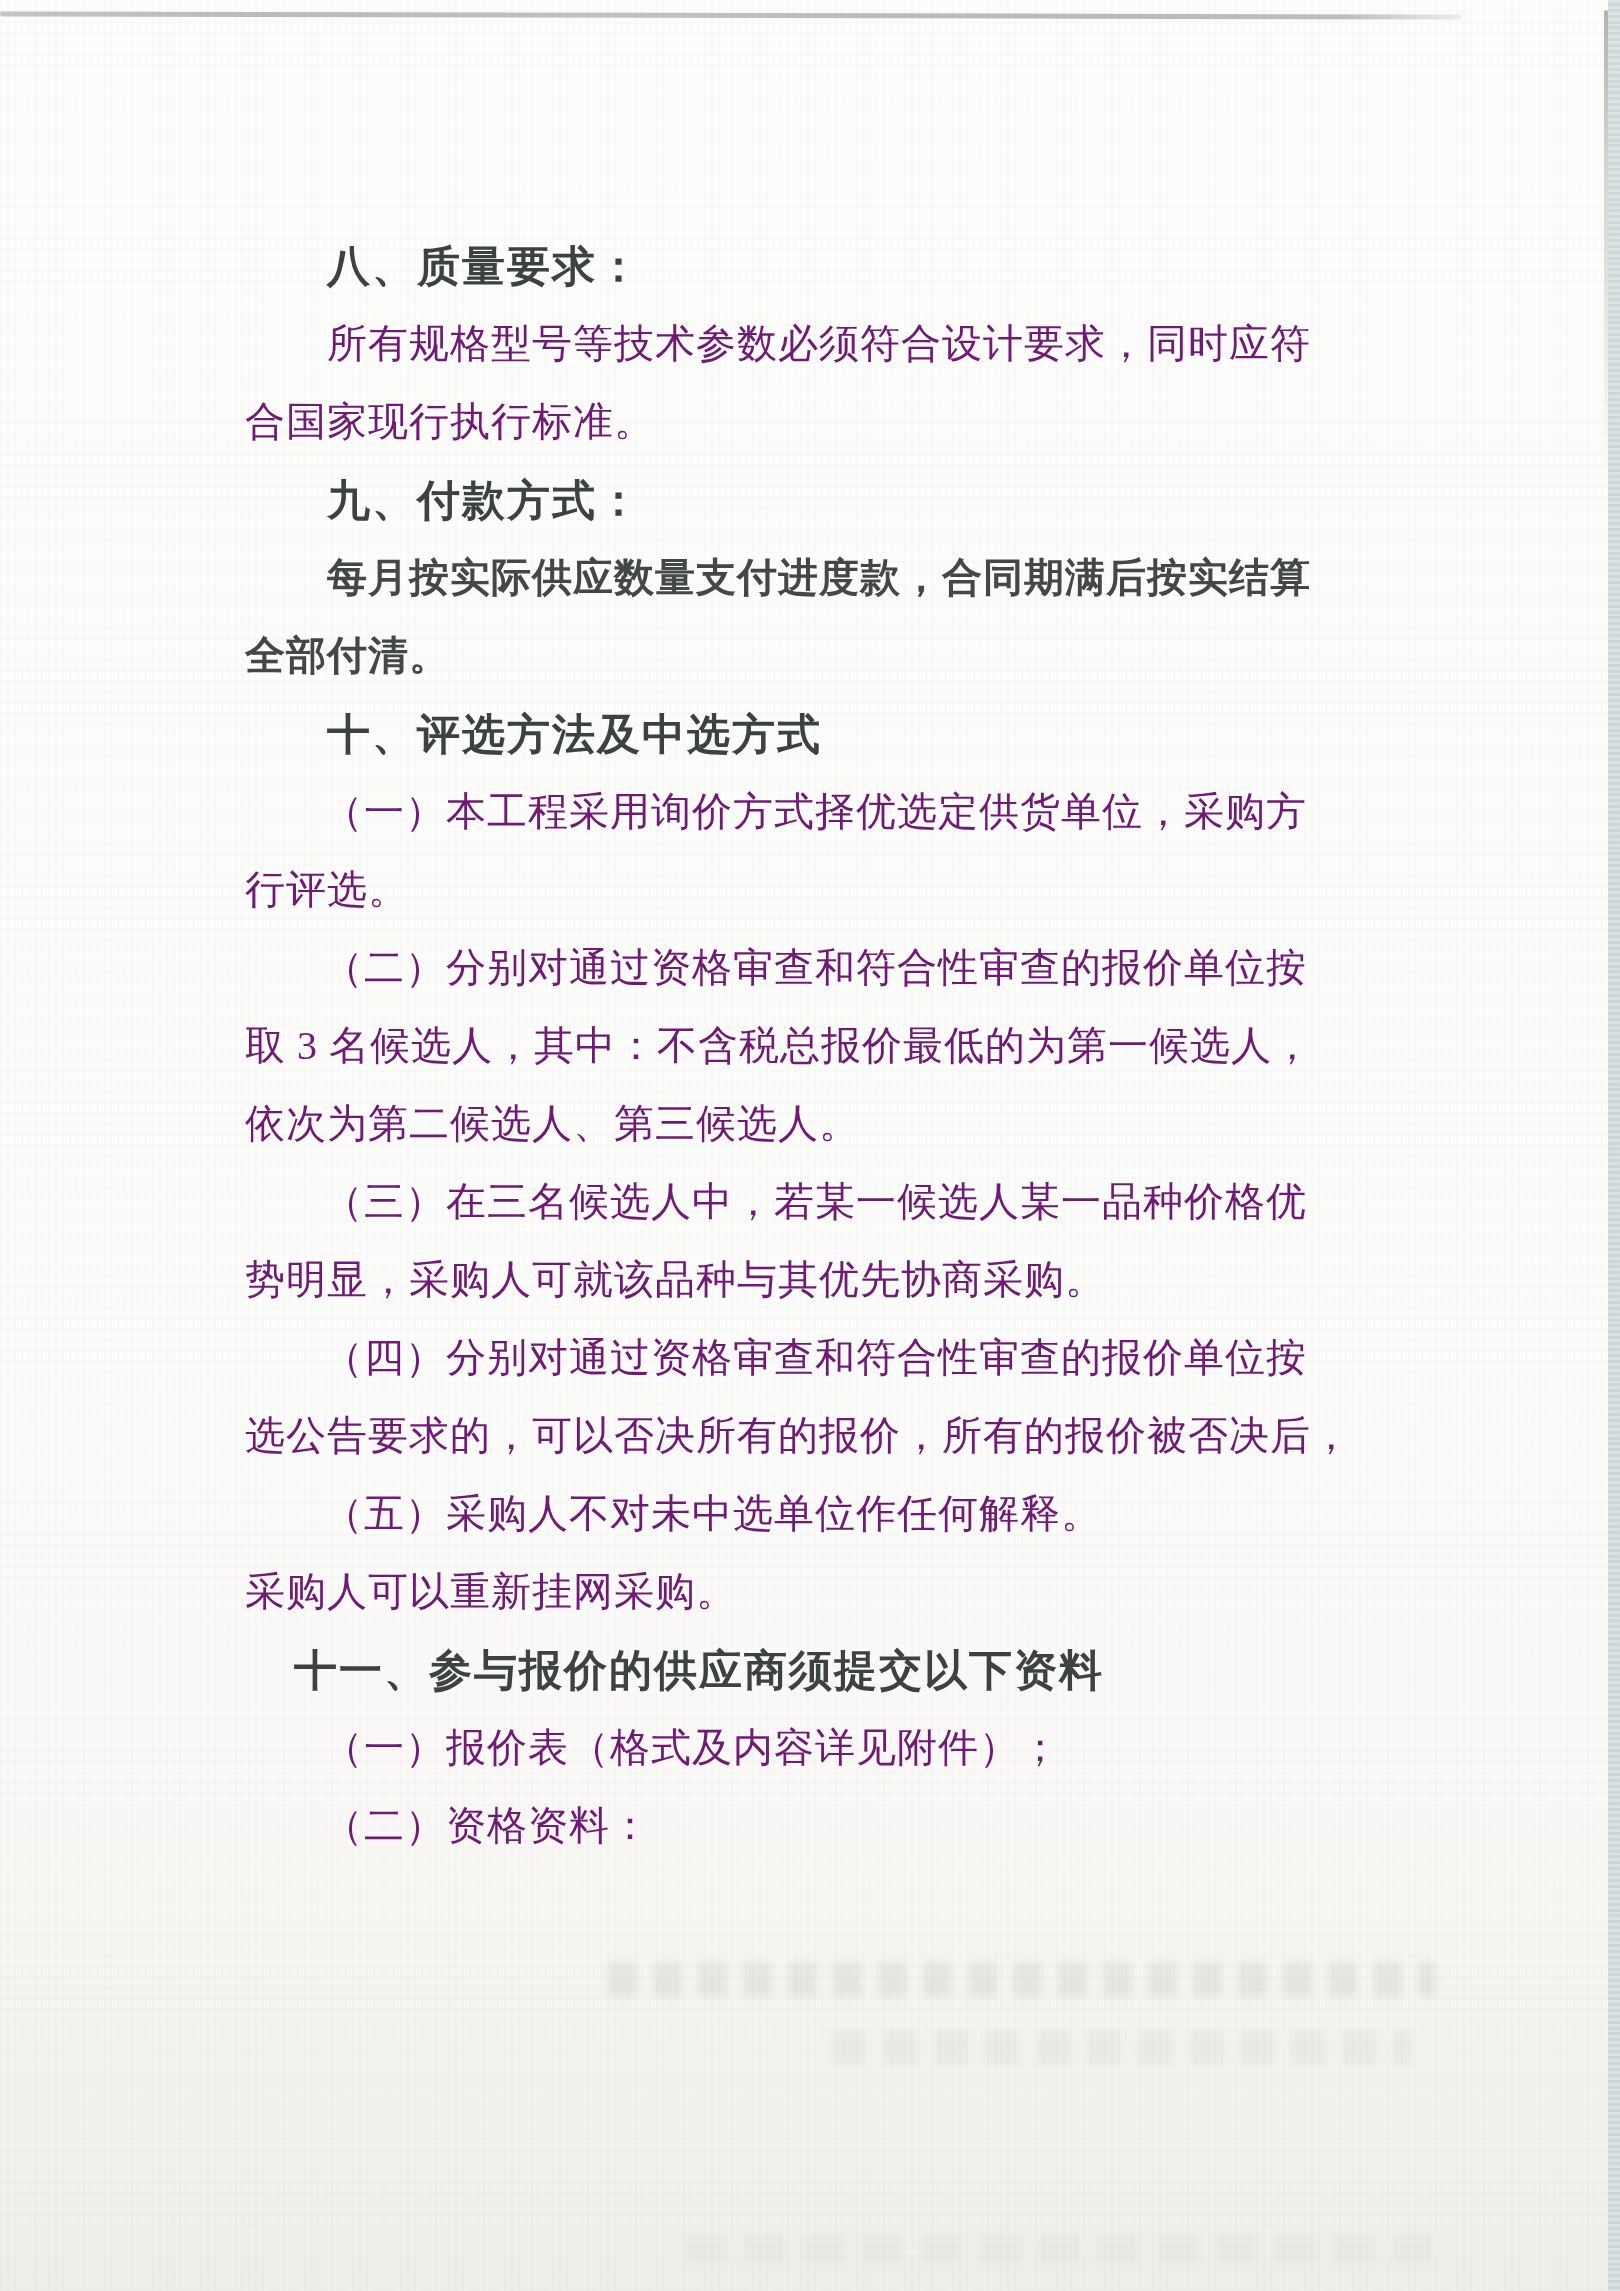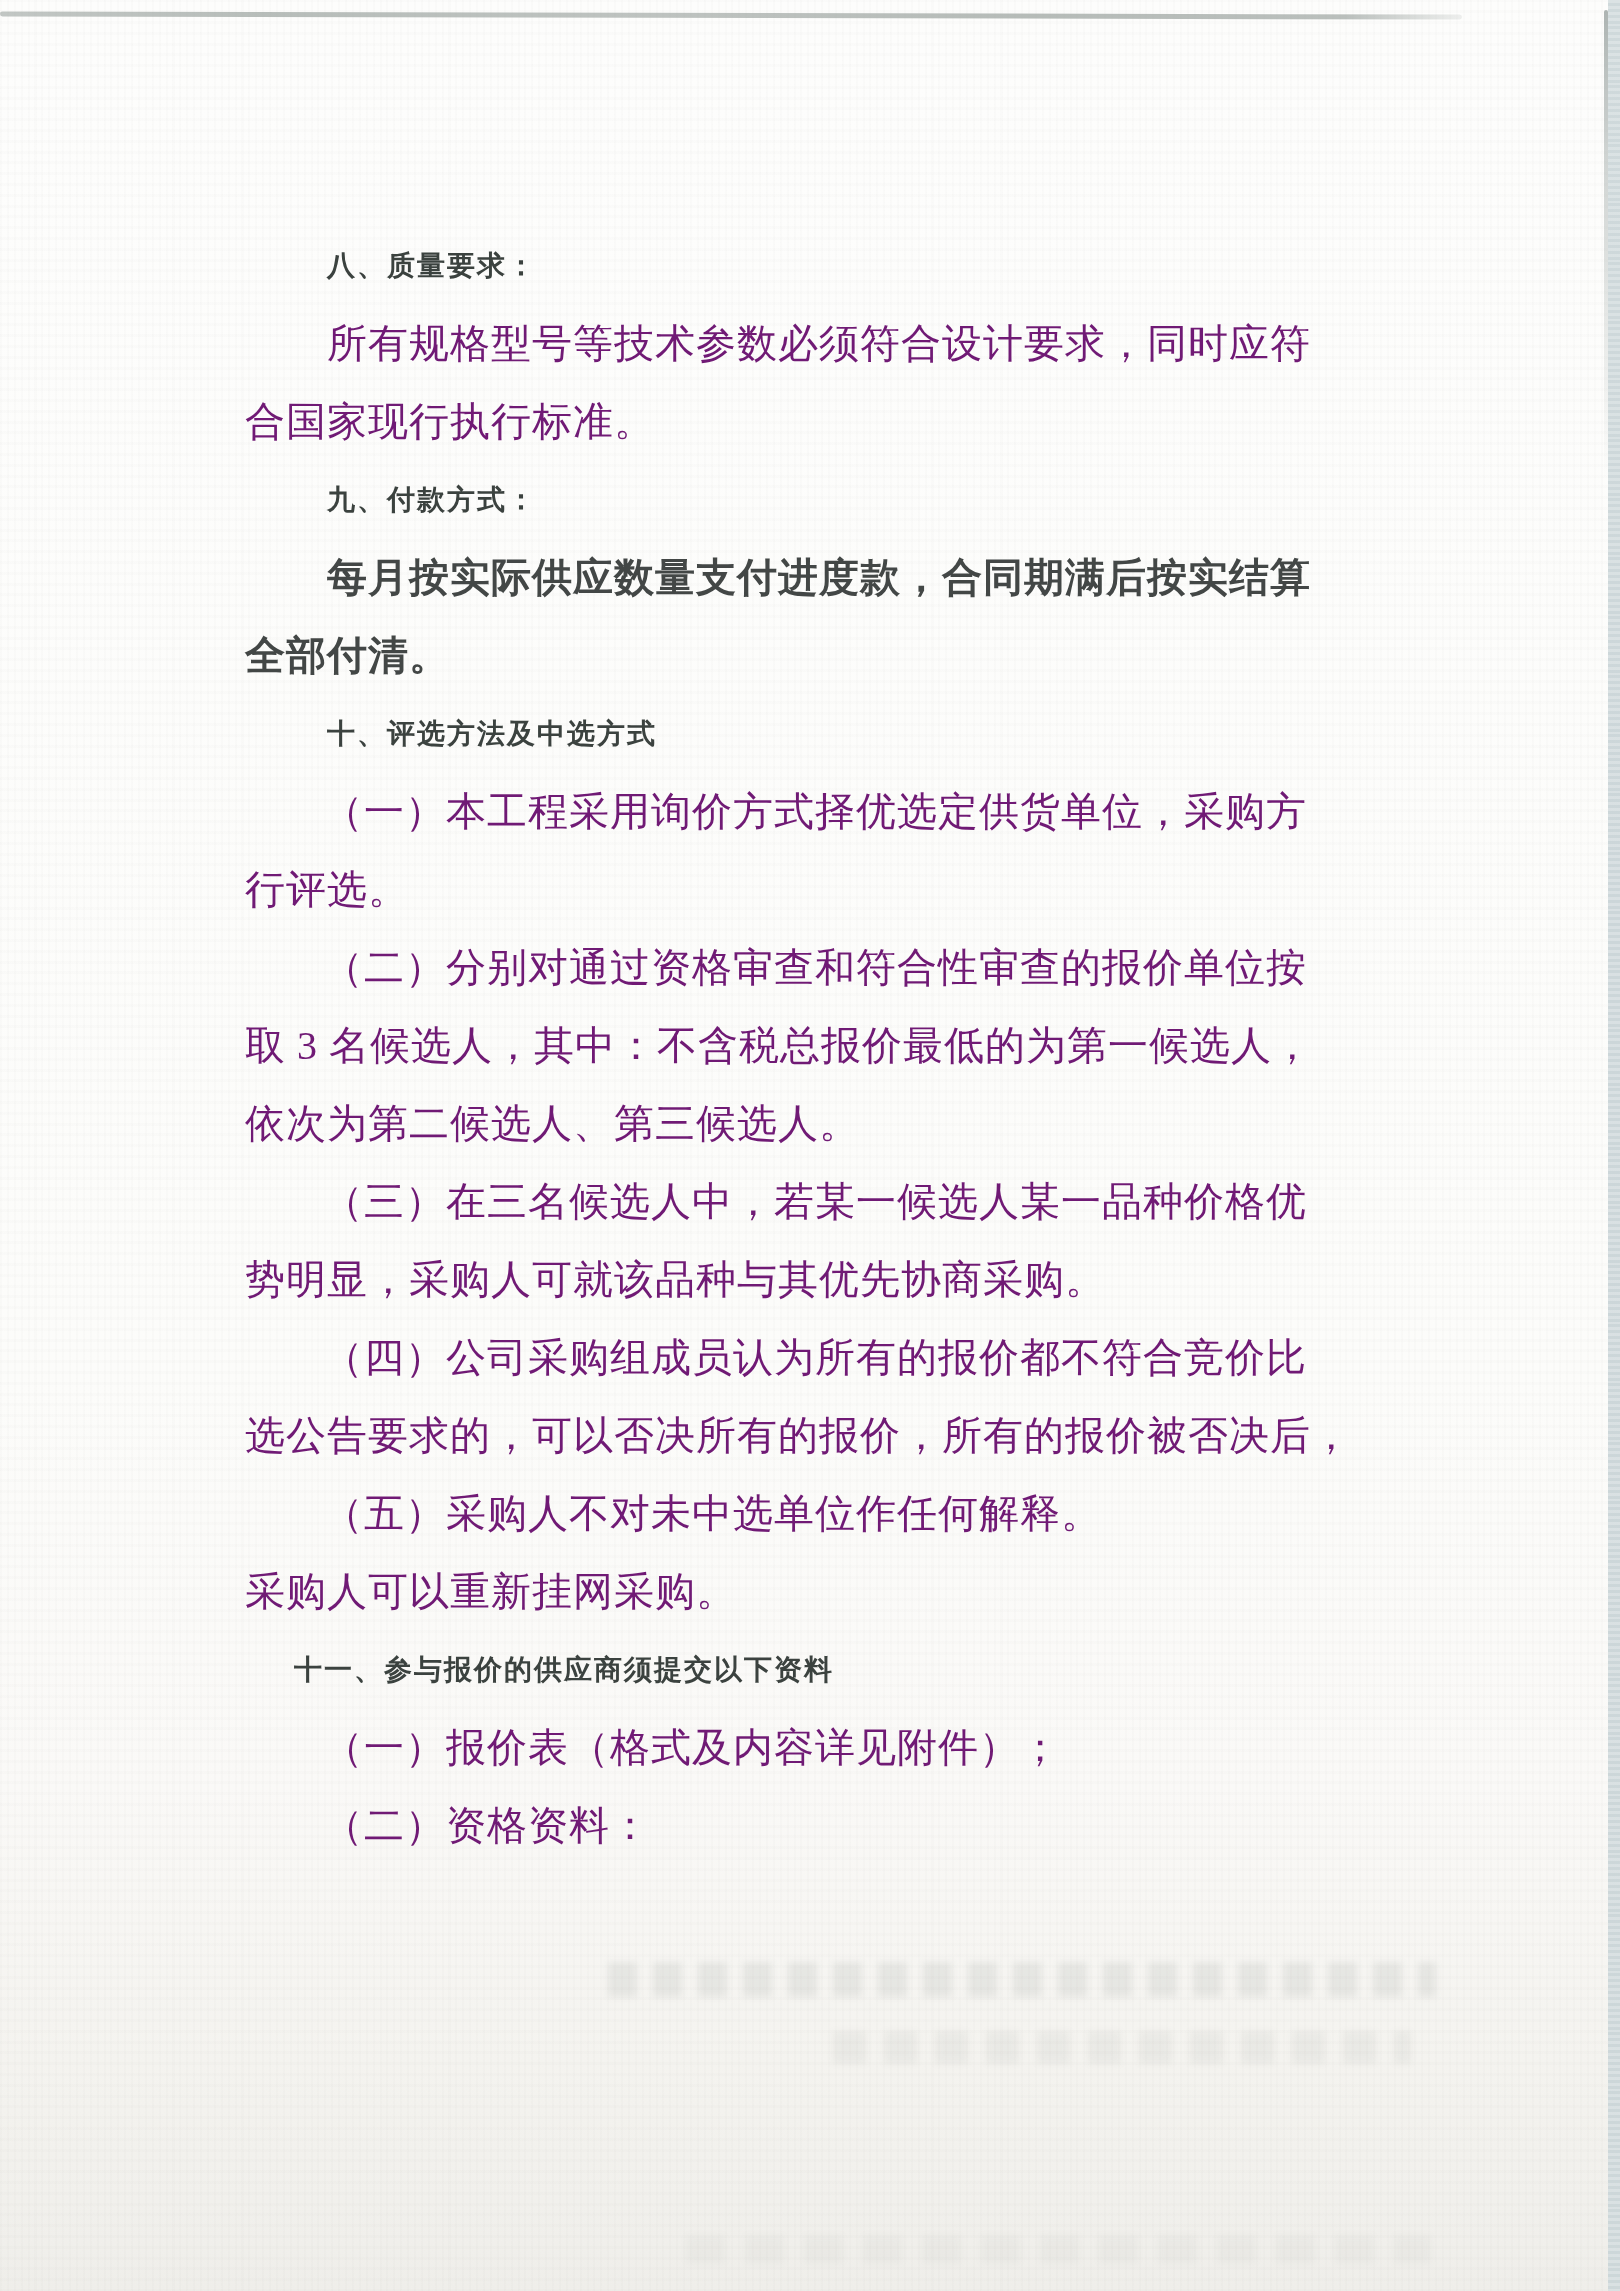--- a/index.html
+++ b/index.html
@@ -52,21 +52,21 @@
   }
   .line {
     height:78px; line-height:78px;
     font-size:40px; letter-spacing:1px;
     color:#701a75;
     white-space:nowrap;
   }
   .heading {
     font-family:"Liberation Sans", sans-serif;
     font-weight:bold;
-    font-size:28px;
+    font-size:43px;
     color:#3b423f;
     letter-spacing:2px;
   }
   .emphasis {
     font-weight:600;
     color:#434746;
   }
   .ind-2em   { padding-left:82px; }  
   .ind-paren { padding-left:78px; }  
   .ind-wide  { padding-left:49px; }  
@@ -112,21 +112,21 @@
   <div class="line emphasis ind-2em">每月按实际供应数量支付进度款，合同期满后按实结算</div>
   <div class="line emphasis flush">全部付清。</div>
   <div class="line heading ind-2em">十、评选方法及中选方式</div>
   <div class="line ind-paren">（一）本工程采用询价方式择优选定供货单位，采购方</div>
   <div class="line flush">行评选。</div>
   <div class="line ind-paren">（二）分别对通过资格审查和符合性审查的报价单位按</div>
   <div class="line flush">取 3 名候选人，其中：不含税总报价最低的为第一候选人，</div>
   <div class="line flush">依次为第二候选人、第三候选人。</div>
   <div class="line ind-paren">（三）在三名候选人中，若某一候选人某一品种价格优</div>
   <div class="line flush">势明显，采购人可就该品种与其优先协商采购。</div>
-  <div class="line ind-paren">（四）公司采购组成员认为所有的报价都不符合竞价比</div>
+  <div class="line ind-paren">（四）分别对通过资格审查和符合性审查的报价单位按</div>
   <div class="line flush">选公告要求的，可以否决所有的报价，所有的报价被否决后，</div>
   <div class="line ind-paren">（五）采购人不对未中选单位作任何解释。</div>
   <div class="line flush">采购人可以重新挂网采购。</div>
   <div class="line heading ind-wide">十一、参与报价的供应商须提交以下资料</div>
   <div class="line ind-paren">（一）报价表（格式及内容详见附件）；</div>
   <div class="line ind-paren">（二）资格资料：</div>
 </div>
 
 <div class="ghost ghost-row-1"></div>
 <div class="ghost ghost-row-2"></div>

